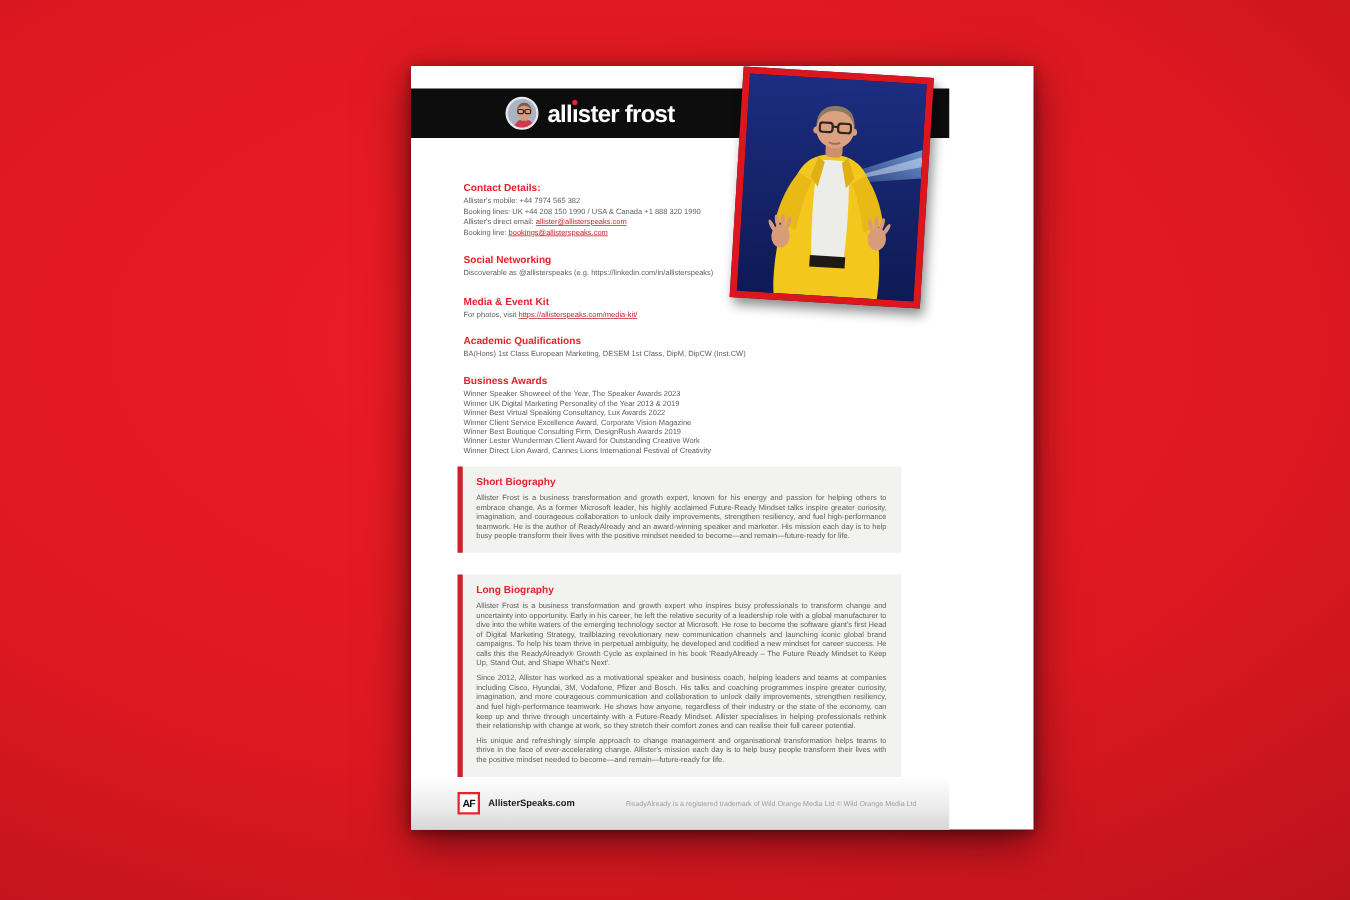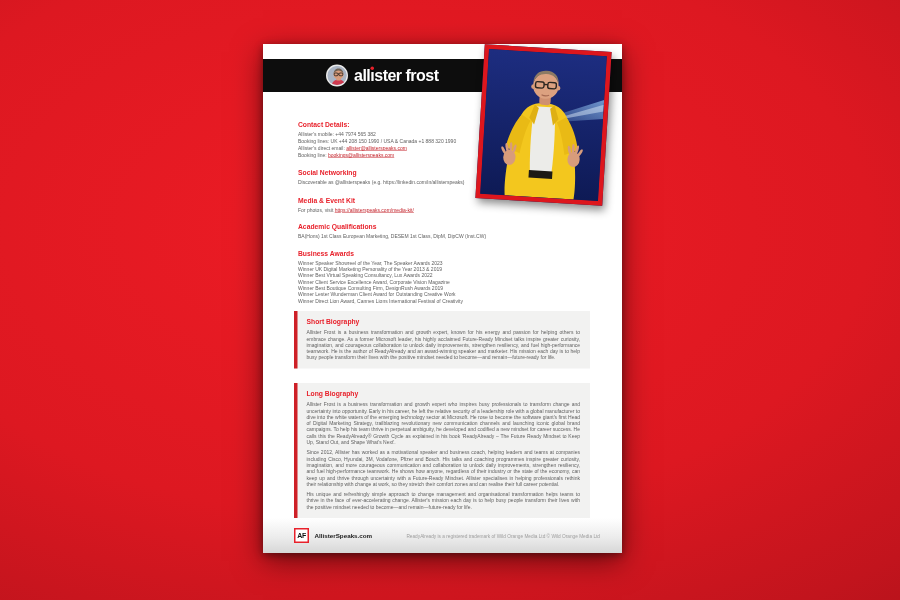--- a/index.html
+++ b/index.html
@@ -6,21 +6,21 @@
   html,body { width:900px; height:600px; overflow:hidden; }
   body {
     font-family:"Liberation Sans", sans-serif;
     background:#c41420;
   }
   .stage {
     position:relative; width:900px; height:600px;
     background:radial-gradient(ellipse 130% 115% at 42% 38%, #ee1c25 0%, #dd1821 42%, #c2141d 65%, #8e0d14 100%);
   }
   .page {
-    position:absolute; left:263px; top:44px; width:359px; height:509px;
+    position:absolute; left:274px; top:44px; width:415px; height:509px;
     box-shadow:0 8px 28px rgba(0,0,0,.5), 0 2px 8px rgba(0,0,0,.4);
     background:#fff;
   }
   .sheet {
     position:absolute; left:0; top:0; width:718px; height:1018px;
     transform:scale(0.5); transform-origin:0 0; background:#fff; overflow:hidden;
   }
   
   .topbar {
     position:absolute; left:0; top:30px; width:718px; height:66px; background:#0d0d0d;

